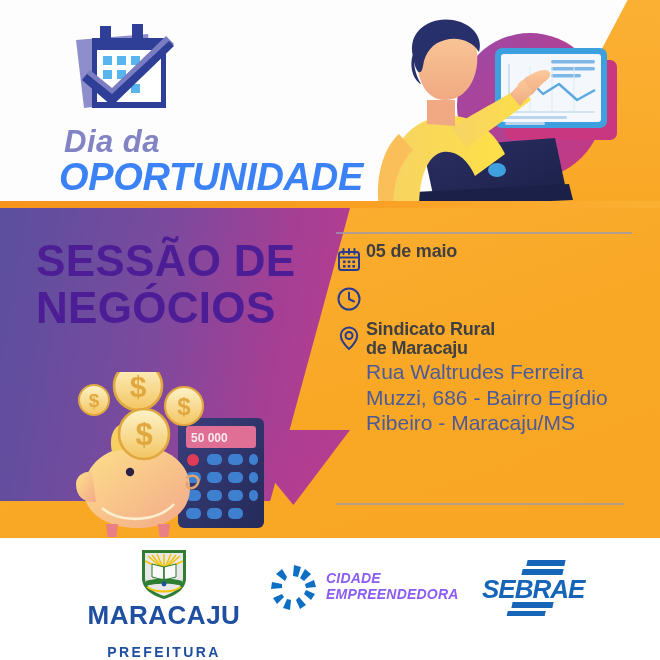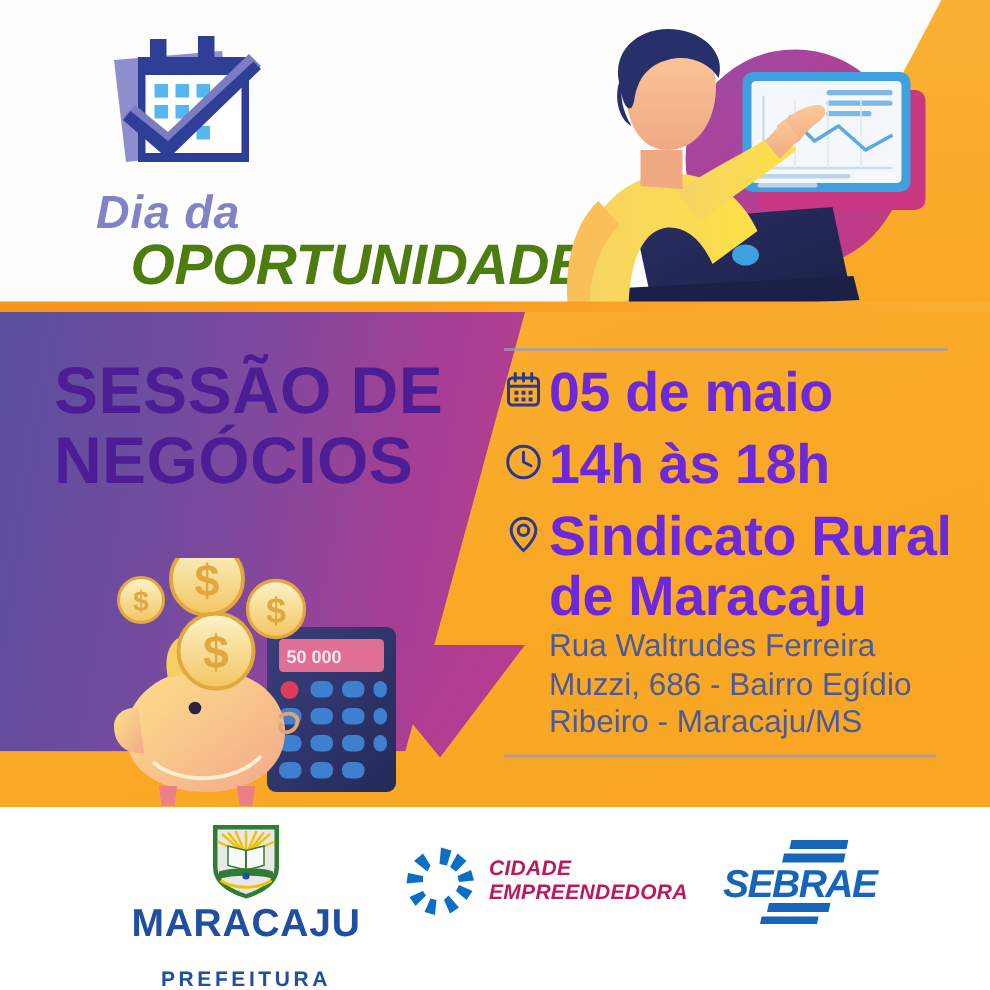--- a/index.html
+++ b/index.html
@@ -11,21 +11,21 @@
   .top-orange{position:absolute;top:0;right:0;width:180px;height:205px;
     background:linear-gradient(180deg,#fbb034 0%,#f9a825 100%);
     clip-path:polygon(62% 0%, 100% 0%, 100% 100%, 2% 100%);}
 
   
   .brand{position:absolute;left:58px;top:22px;width:300px;height:175px;}
   .brand-cal{position:absolute;left:12px;top:0;width:118px;height:96px;}
   .brand-l1{position:absolute;left:6px;top:104px;font-style:italic;font-weight:bold;
     font-size:31px;letter-spacing:.5px;color:#8183c4;line-height:1;}
   .brand-l2{position:absolute;left:1px;top:136px;font-style:italic;font-weight:bold;
-    font-size:38px;letter-spacing:-.3px;color:#4d7c0f;line-height:1;margin-left:28px;}
+    font-size:38px;letter-spacing:-.3px;color:#3b82f6;line-height:1;}
 
   
   .hero{position:absolute;left:355px;top:8px;width:300px;height:205px;}
 
   
   .orange-stripe{position:absolute;left:0;top:201px;width:660px;height:8px;
     background:linear-gradient(90deg,#f7941e 0%,#f99d20 45%,#fbb034 100%);}
   .mid-orange{position:absolute;left:0;top:208px;width:660px;height:330px;
     background:linear-gradient(160deg,#fbb034 0%,#f9a826 55%,#f8a623 100%);}
   .mid-purple{position:absolute;left:0;top:208px;width:350px;height:293px;
@@ -42,34 +42,34 @@
   
   .finance-art{position:absolute;left:72px;top:372px;width:245px;height:165px;}
 
   
   .details{position:absolute;left:336px;top:232px;width:300px;height:280px;}
   .rule{height:2px;background:#9b9bb0;opacity:.75;width:296px;}
   .rule.bottom{position:absolute;left:0;top:271px;width:288px;}
   .drow{display:flex;align-items:flex-start;margin-top:8px;}
   .dicon{flex:0 0 30px;width:26px;height:26px;margin-top:5px;}
   .dtext{flex:1;}
-  .dbig{color:#6d28d9;font-weight:bold;font-size:37px;line-height:1.08;letter-spacing:-.2px;}
+  .dbig{color:#404040;font-weight:bold;font-size:18px;line-height:1.08;letter-spacing:-.2px;}
   .drow.place{}
   .daddr{color:#4a5a9a;font-weight:normal;font-size:21px;line-height:1.18;margin-top:1px;}
 
   
   .footer{position:absolute;left:0;top:538px;width:660px;height:122px;background:#ffffff;}
   .logo-maracaju{position:absolute;left:84px;top:10px;width:160px;height:100px;text-align:center;}
   .crest{margin:0 auto;width:52px;height:52px;}
   .mrc-name{font-weight:bold;font-size:26px;letter-spacing:.5px;color:#1f4fa0;margin-top:2px;line-height:1;}
   .mrc-sub{font-weight:bold;font-size:14px;letter-spacing:2.4px;color:#1f4fa0;margin-top:17px;line-height:1;}
   .logo-cidade{position:absolute;left:268px;top:22px;width:180px;height:54px;display:flex;align-items:center;}
   .cid-mark{width:52px;height:52px;flex:0 0 52px;}
   .cid-txt{margin-left:6px;font-style:italic;font-weight:bold;font-size:14px;line-height:1.12;
-    letter-spacing:.2px;color:#be185d;}
+    letter-spacing:.2px;color:#8b5cf6;}
   .logo-sebrae{position:absolute;left:480px;top:20px;width:120px;height:58px;}
 </style>
 </head>
 <body>
 
 <div id="poster">
 
   <div class="top-white"></div>
   <div class="top-orange"></div>
 
@@ -287,23 +287,20 @@
         <div class="dbig">05 de maio</div>
       </div>
     </div>
 
     <div class="drow">
       <div class="dicon">
         <svg viewBox="0 0 26 26" width="26" height="26">
           <circle cx="13" cy="13" r="10.5" fill="none" stroke="#2a3b8f" stroke-width="2"></circle>
           <path d="M13 6.5 L13 13 L18 15.5" fill="none" stroke="#2a3b8f" stroke-width="2" stroke-linecap="round" stroke-linejoin="round"></path>
         </svg>
-      </div>
-      <div class="dtext">
-        <div class="dbig">14h às 18h</div>
       </div>
     </div>
 
     <div class="drow place">
       <div class="dicon">
         <svg viewBox="0 0 26 26" width="26" height="26">
           <path d="M13 2.5 C8.3 2.5 4.8 6.1 4.8 10.6 C4.8 16.6 13 24 13 24
                    C13 24 21.2 16.6 21.2 10.6 C21.2 6.1 17.7 2.5 13 2.5 Z" fill="none" stroke="#2a3b8f" stroke-width="2"></path>
           <circle cx="13" cy="10.5" r="3.5" fill="none" stroke="#2a3b8f" stroke-width="2"></circle>
         </svg>

